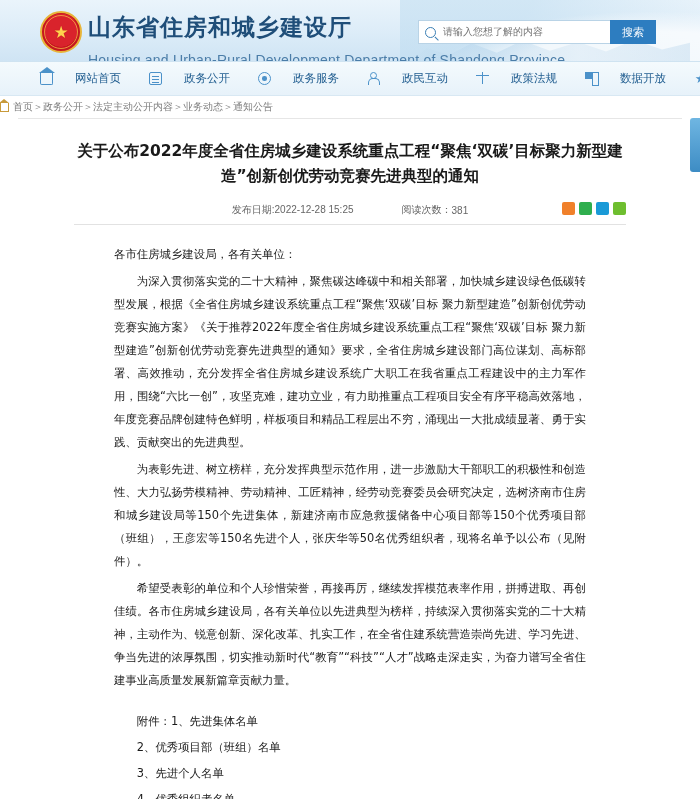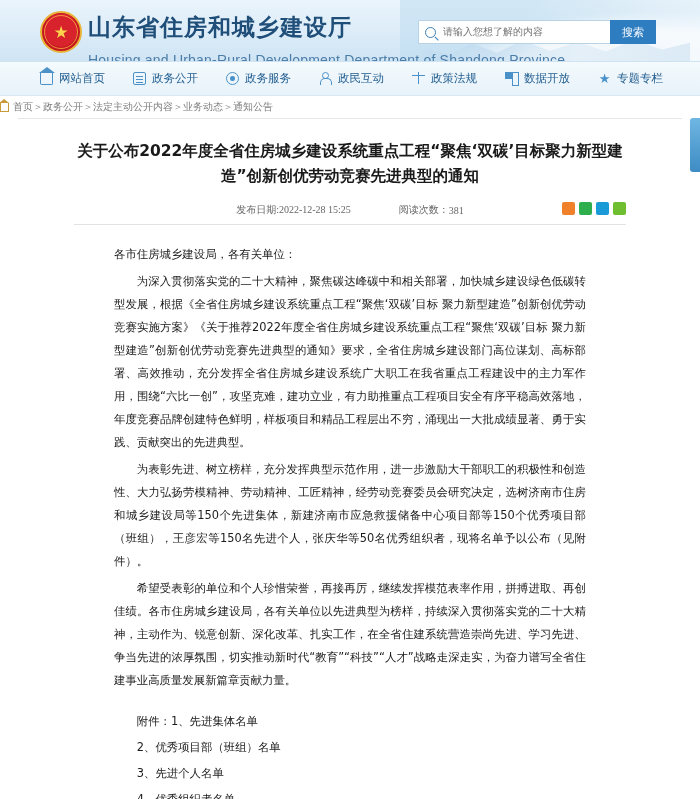--- a/index.html
+++ b/index.html
@@ -104,21 +104,21 @@
   .nav {
     height: 34px;
     background: linear-gradient(180deg, #f4fafd 0%, #e7f2fa 100%);
     border-bottom: 1px solid #d8e8f3;
     display: flex; align-items: center;
     padding-left: 40px;
     position: relative;
     overflow: hidden;
   }
   .nav-item {
-    display: flex; align-items: center; gap: 6px;
+    display: flex; align-items: center; gap: 22px;
     margin-right: 28px;
     font-family: "DejaVu Sans", "Liberation Sans", sans-serif;
     font-size: 11.5px; color: #1f5c8f; white-space: nowrap;
     cursor: pointer;
   }
   .nav-ico {
     width: 13px; height: 13px; flex: none;
     border: 1.3px solid #3a87c4; border-radius: 2px;
     position: relative; opacity: .9;
   }
@@ -194,21 +194,21 @@
     font-size: 15.5px; font-weight: bold; color: #1a1a1a;
     text-align: center; line-height: 25px;
     padding: 6px 58px 0 58px;
   }
   .meta-bar {
     margin: 14px 56px 0 56px;
     border-bottom: 1px solid #e2e2e2;
     padding-bottom: 7px;
     display: flex; align-items: center; justify-content: center;
     position: relative;
-    font-family: Liberation Serif, serif;
+    font-family: Liberation Sans, sans-serif;
     font-size: 10px; color: #666;
   }
   .meta-bar .m1 { margin-right: 48px; }
   .share {
     position: absolute; right: 0; top: -1px; display: flex; gap: 4px;
   }
   .share span {
     width: 13px; height: 13px; border-radius: 2px;
     display: inline-block;
     font-size: 8px; color: #fff; text-align: center; line-height: 13px;

